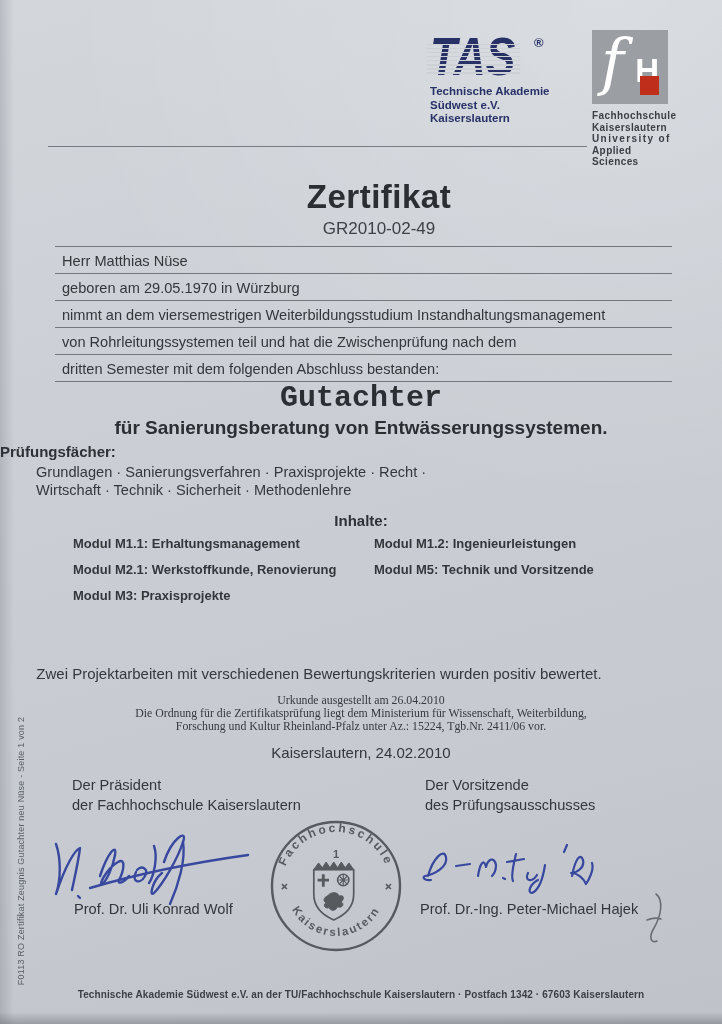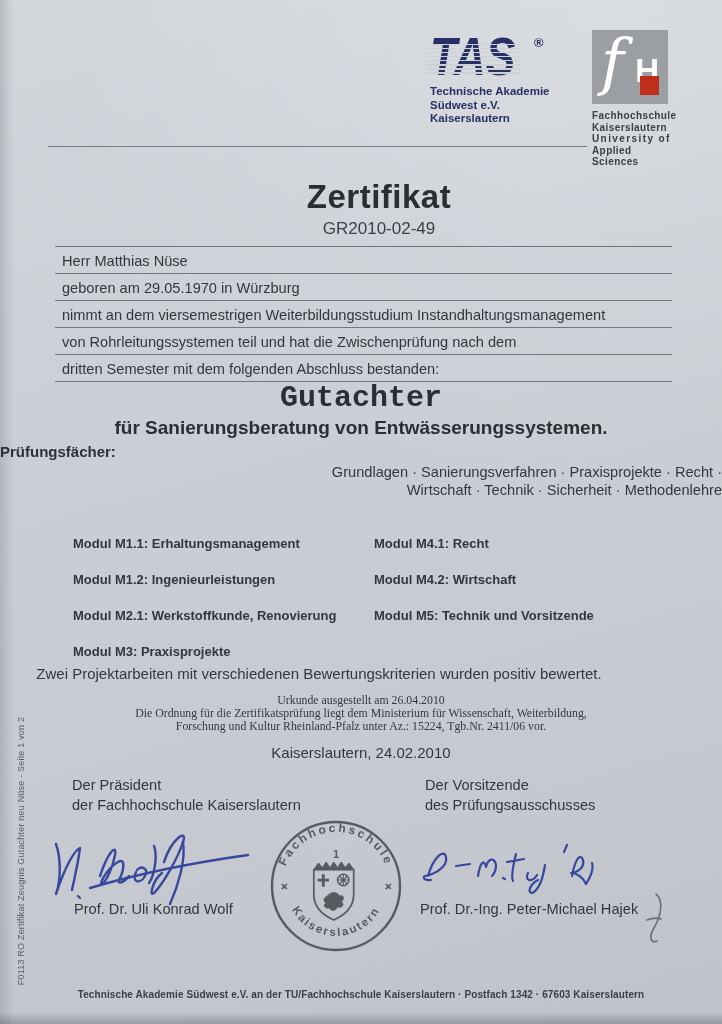--- a/index.html
+++ b/index.html
@@ -43,27 +43,27 @@
   .statement{ position:absolute; left:55px; top:246px; width:617px; border-top:1px solid #73777d; }
   .stmt-row{ height:27px; border-bottom:1px solid #73777d; display:flex; align-items:flex-end;
     padding:0 0 4px 7px; font-size:14.6px; color:#33363b; }
   
   .award{ position:absolute; left:0; top:381px; width:722px; text-align:center; color:#2b2e33; }
   .award-title{ font-size:30px; font-weight:bold;font-family:Liberation Mono, monospace; }
   .award-sub{ margin-top:2px; font-size:19px; font-weight:bold; }
   
   .subjects-heading{ position:absolute; left:0; top:443px; width:722px; 
     font-size:15px; font-weight:bold; color:#2e3136; }
-  .subjects-lines{ position:absolute; left:0; top:464px; width:722px; text-align:right;
-    font-size:14.6px; line-height:17.5px; color:#34373c; }
+  .subjects-lines{ position:absolute; left:0; top:464px; width:722px; text-align:left;
+    font-size:14.6px; line-height:17.5px; color:#34373c;padding-left:36px; }
   .contents-heading{ position:absolute; left:0; top:512px; width:722px; text-align:center;
     font-size:15px; font-weight:bold; color:#2e3136; }
   
   .modules{ position:absolute; left:73px; top:536px; display:grid;
-    grid-template-columns:301px 270px; row-gap:21px;
+    grid-template-columns:301px 270px; row-gap:11px;
     font-weight:bold; font-size:13px; color:#33363b; }
   
   .result-line{ position:absolute; left:0; top:665px; width:638px; text-align:center; font-size:15px; }
   .issue-block{ position:absolute; left:0; top:694px; width:722px; text-align:center;
     font-size:11.8px; line-height:13.2px; color:#35383d;font-family:Liberation Serif, serif; }
   .place-date{ position:absolute; left:0; top:744px; width:722px; text-align:center; font-size:15px; }
   
   .role{ position:absolute; top:776px; font-size:14.6px; line-height:19.5px; color:#33363b; }
   .role-left{ left:72px; } .role-right{ left:425px; }
   .sig-name{ position:absolute; top:901px; font-size:14.6px; color:#33363b; }
@@ -136,26 +136,25 @@
     <div class="award-title">Gutachter</div>
     <div class="award-sub">für Sanierungsberatung von Entwässerungssystemen.</div>
   </div>
 
   <div class="subjects-heading">Prüfungsfächer:</div>
   <div class="subjects-lines">
     <div>Grundlagen · Sanierungsverfahren · Praxisprojekte · Recht ·</div>
     <div>Wirtschaft · Technik · Sicherheit · Methodenlehre</div>
   </div>
 
+  <div class="contents-heading">Inhalte:</div>
 
   <div class="modules">
     <span>Modul M1.1: Erhaltungsmanagement</span>
-    <span>Modul M4.1: Recht</span>
     <span>Modul M1.2: Ingenieurleistungen</span>
-    <span>Modul M4.2: Wirtschaft</span>
     <span>Modul M2.1: Werkstoffkunde, Renovierung</span>
     <span>Modul M5: Technik und Vorsitzende</span>
     <span>Modul M3: Praxisprojekte</span>
   </div>
 
   <div class="result-line">Zwei Projektarbeiten mit verschiedenen Bewertungskriterien wurden positiv bewertet.</div>
 
   <div class="issue-block">
     <div>Urkunde ausgestellt am 26.04.2010</div>
     <div>Die Ordnung für die Zertifikatsprüfung liegt dem Ministerium für Wissenschaft, Weiterbildung,</div>

